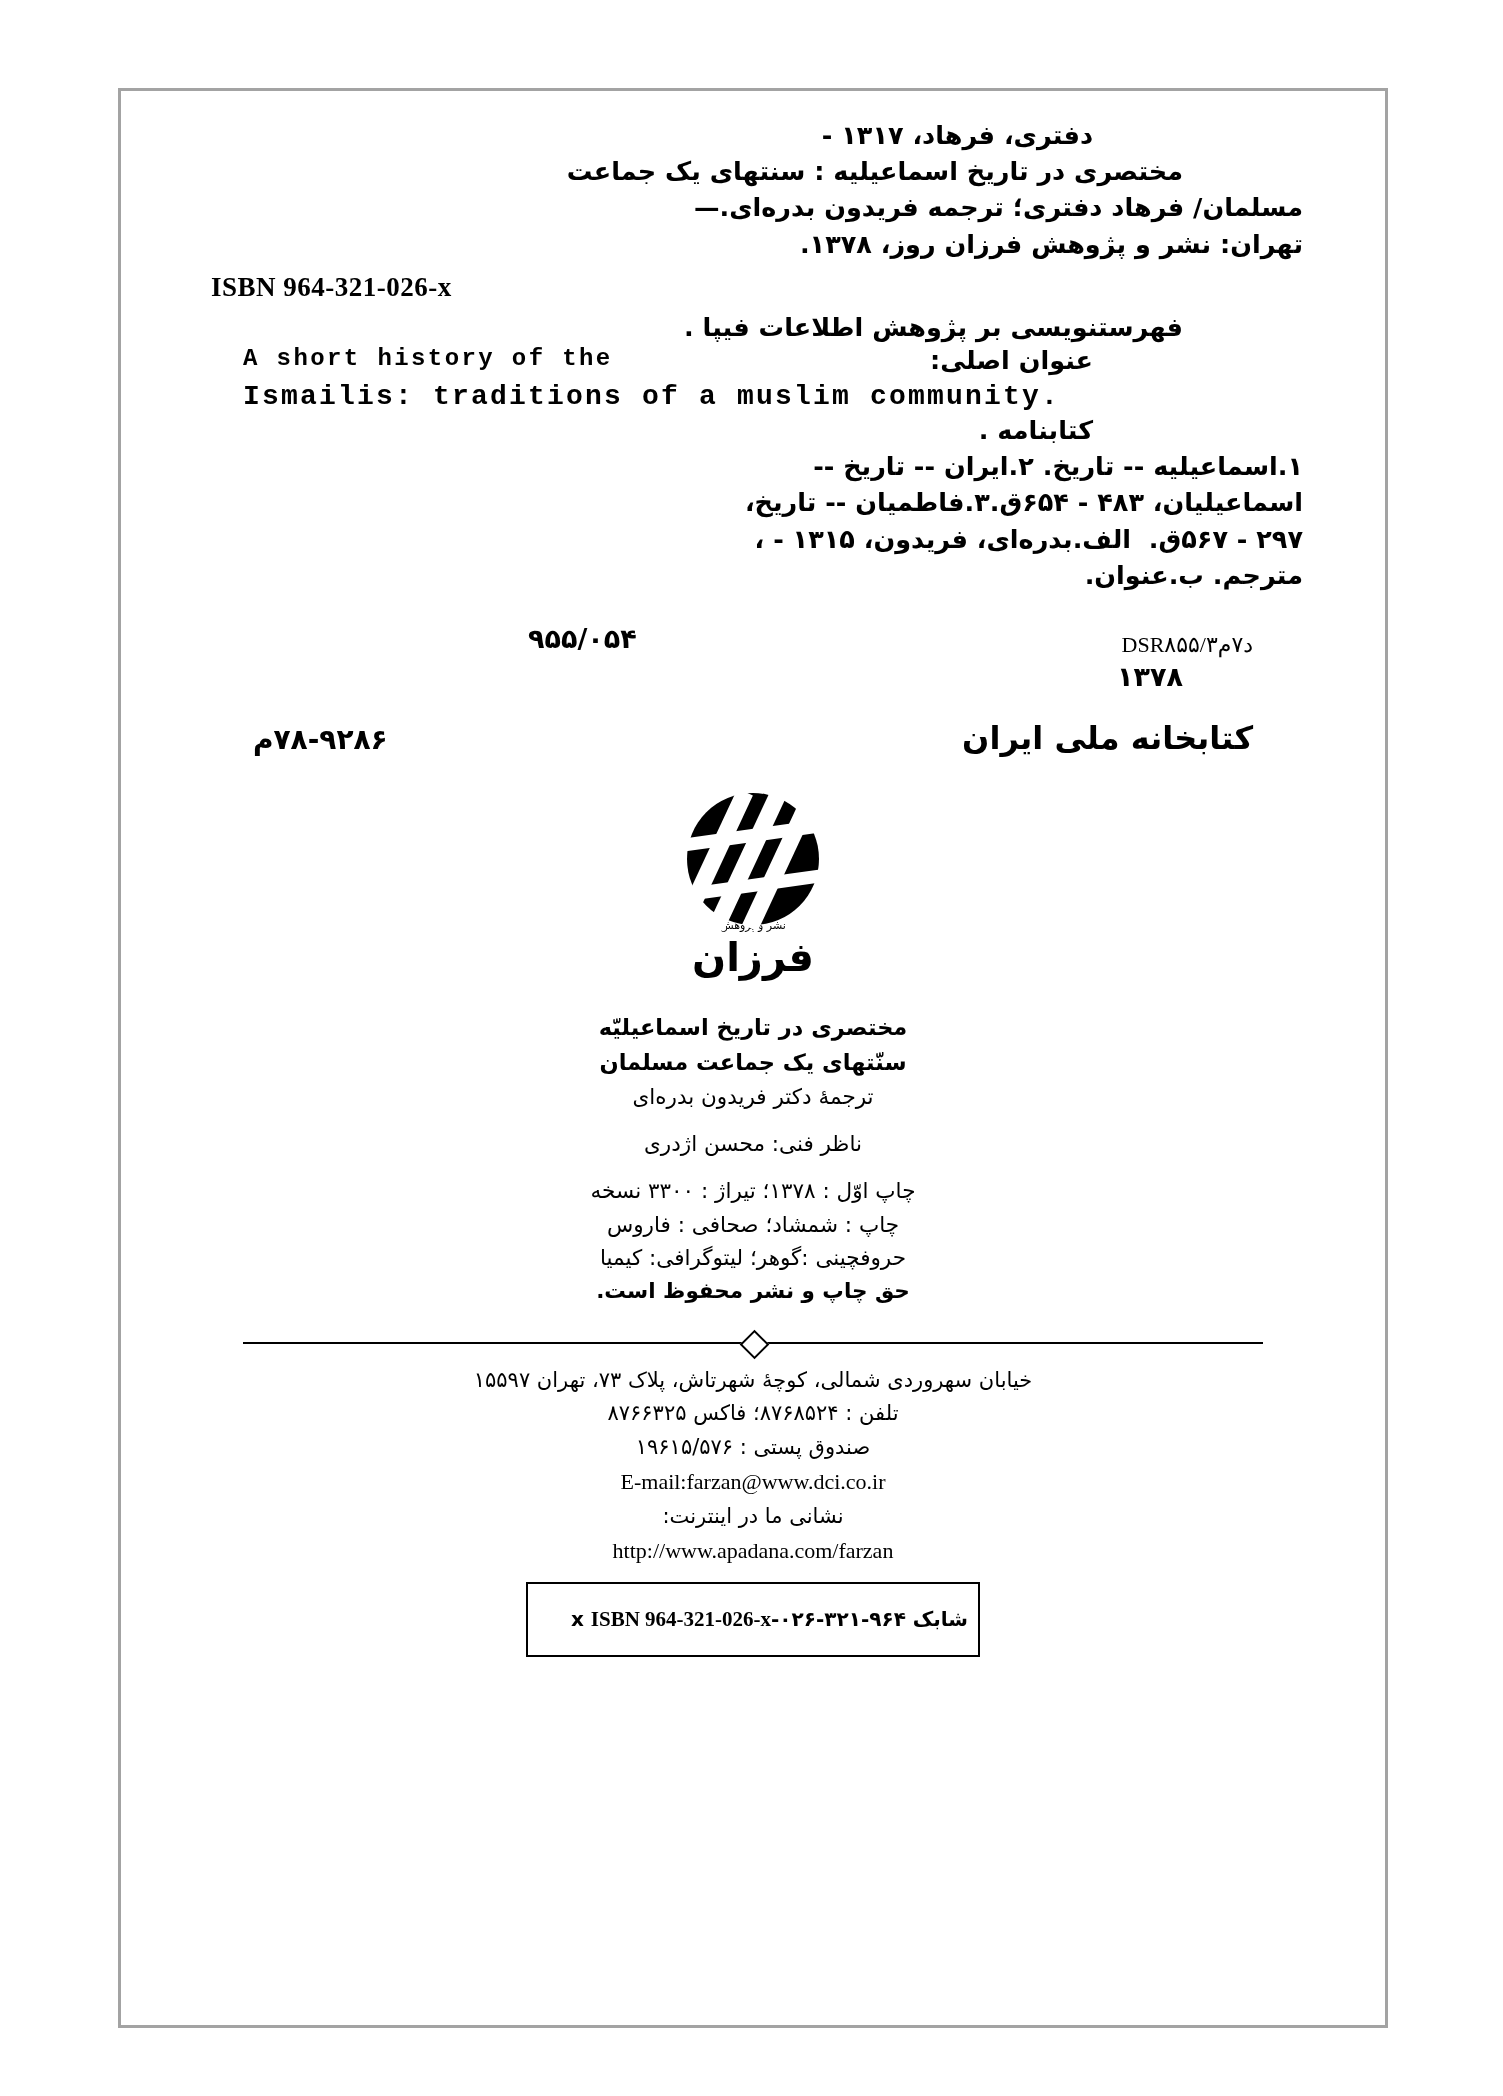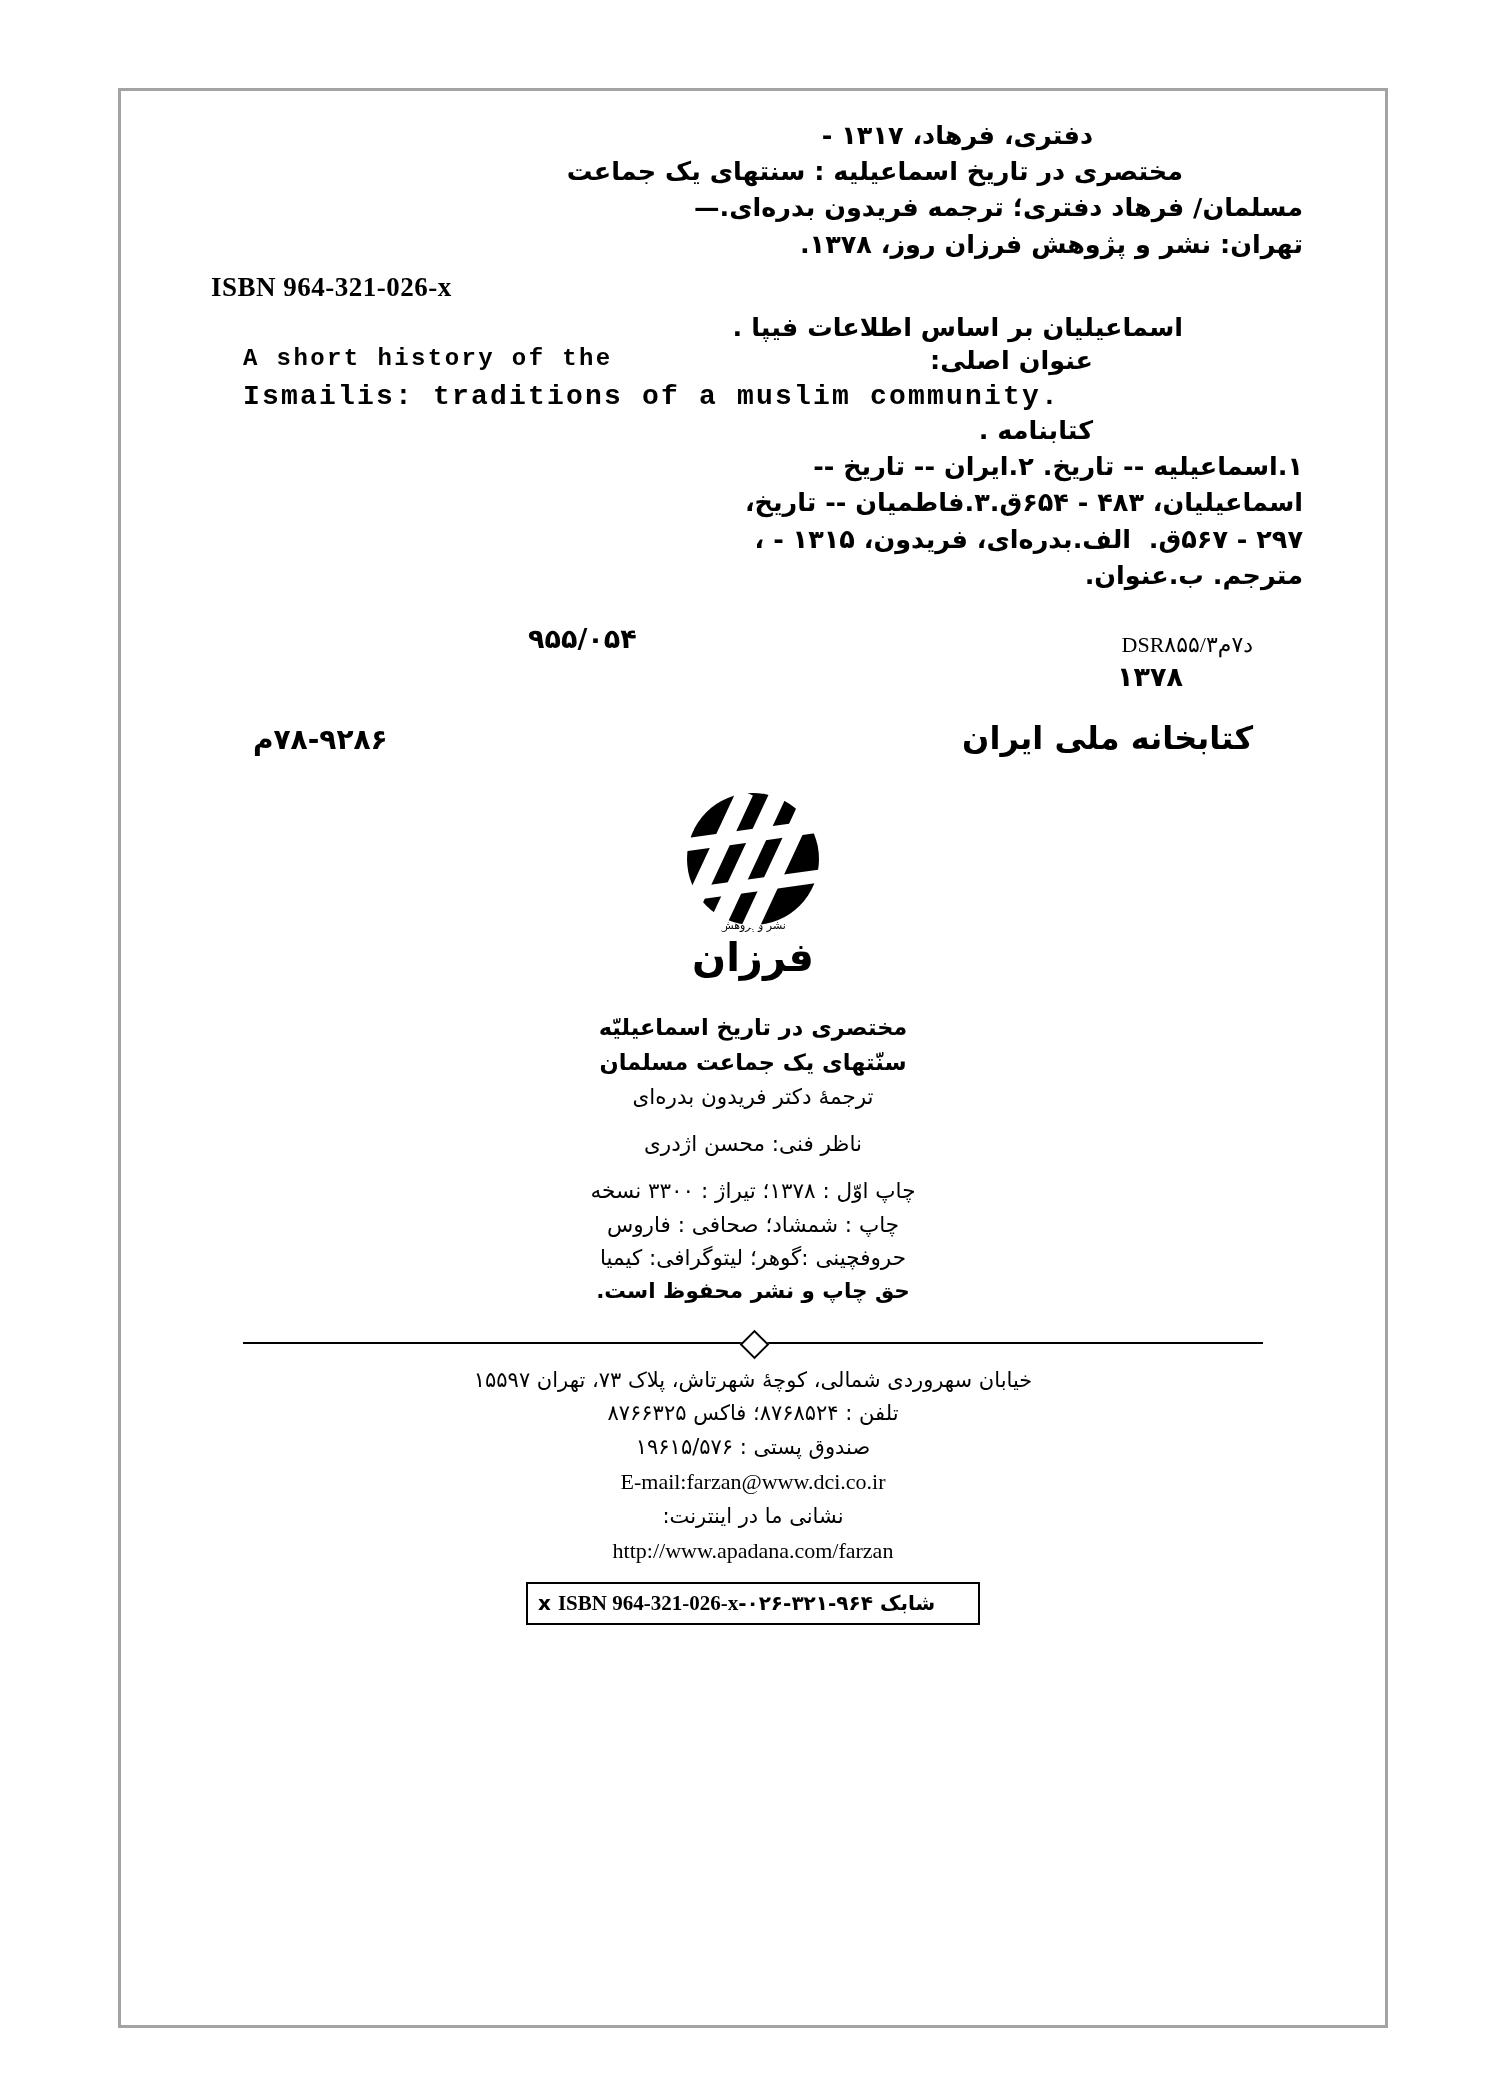--- a/index.html
+++ b/index.html
@@ -250,22 +250,22 @@
   .address .ltr {
     direction: ltr;
     font-family: "Liberation Serif", serif;
     font-size: 22px;
   }
 
   .isbn-box {
     margin: 14px auto 8px auto;
     width: 430px;
     border: 2px solid #000;
-    padding: 7px 10px;
-    text-align: left;
+    padding: 23px 10px;
+    text-align: right;
     direction: rtl;
     font-family: "DejaVu Sans", sans-serif;
     font-size: 20px;
     font-weight: bold;
     white-space: nowrap;
   }
   .isbn-box .lat {
     font-family: "Liberation Serif", serif;
     direction: ltr;
     font-size: 21px;
@@ -281,21 +281,21 @@
     <div class="cip">
       <div class="ln indent3">دفتری، فرهاد، ۱۳۱۷ -</div>
       <div class="ln indent2">مختصری در تاریخ اسماعیلیه : سنتهای یک جماعت</div>
       <div class="ln">مسلمان/ فرهاد دفتری؛ ترجمه فریدون بدره‌ای.—</div>
       <div class="ln">تهران: نشر و پژوهش فرزان روز، ۱۳۷۸.</div>
     </div>
 
     <div class="isbn-line">ISBN 964-321-026-x</div>
 
     <div class="cip">
-      <div class="ln indent2">اسماعیلیان بر اساس اطلاعات فیپا .</div>
+      <div class="ln indent2">فهرستنویسی بر پژوهش اطلاعات فیپا .</div>
     </div>
 
     <div class="mixed-row">
       <span class="lat">A short history of the</span>
       <span class="per">عنوان اصلی:</span>
     </div>
     <div class="lat-line">Ismailis: traditions of a muslim community.</div>
 
     <div class="cip">
       <div class="ln indent3">کتابنامه .</div>

